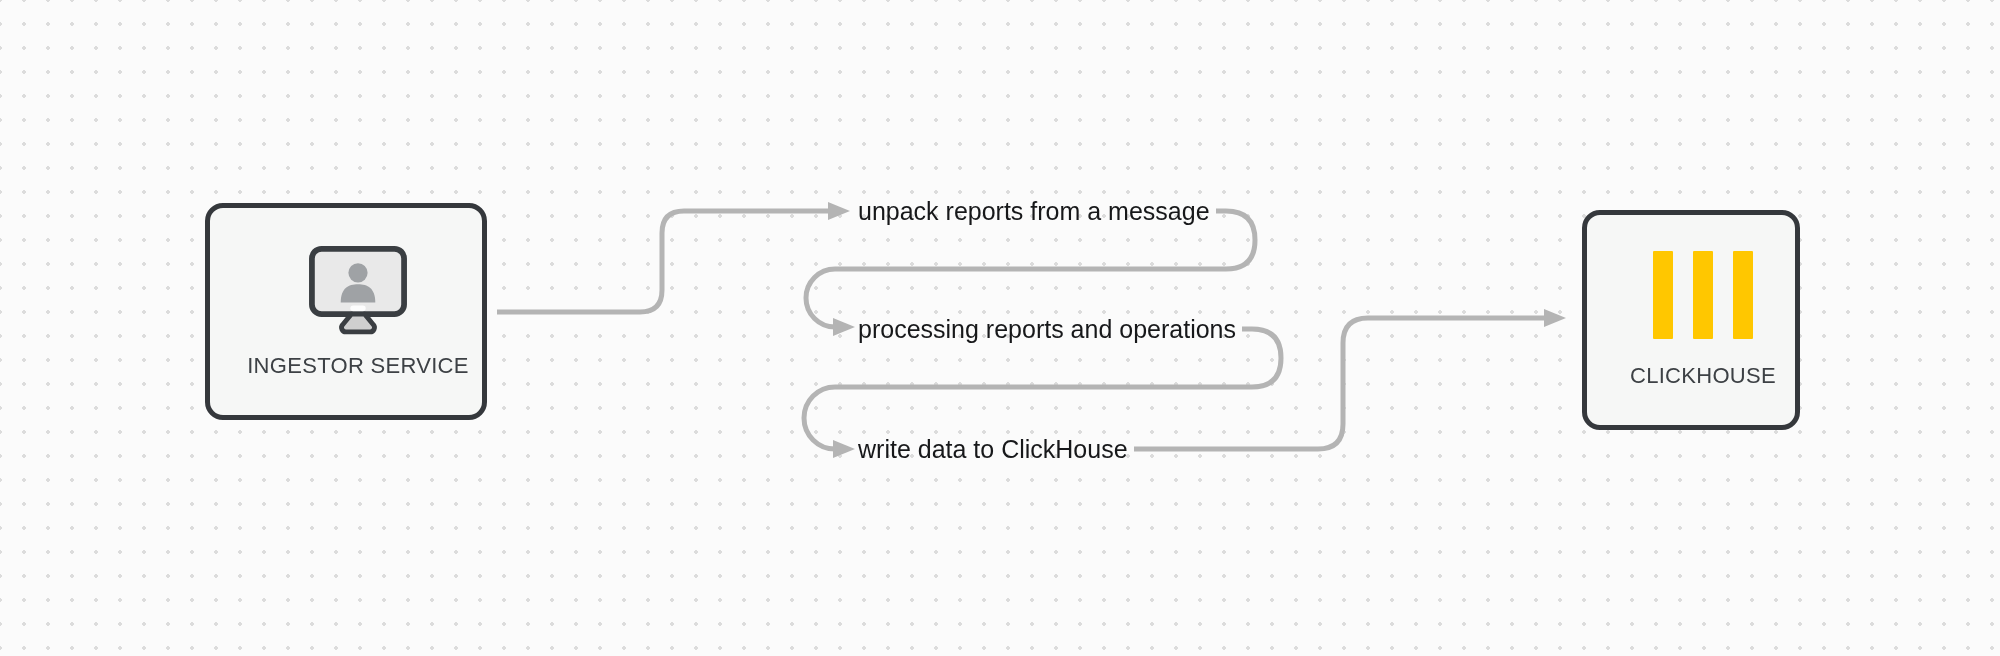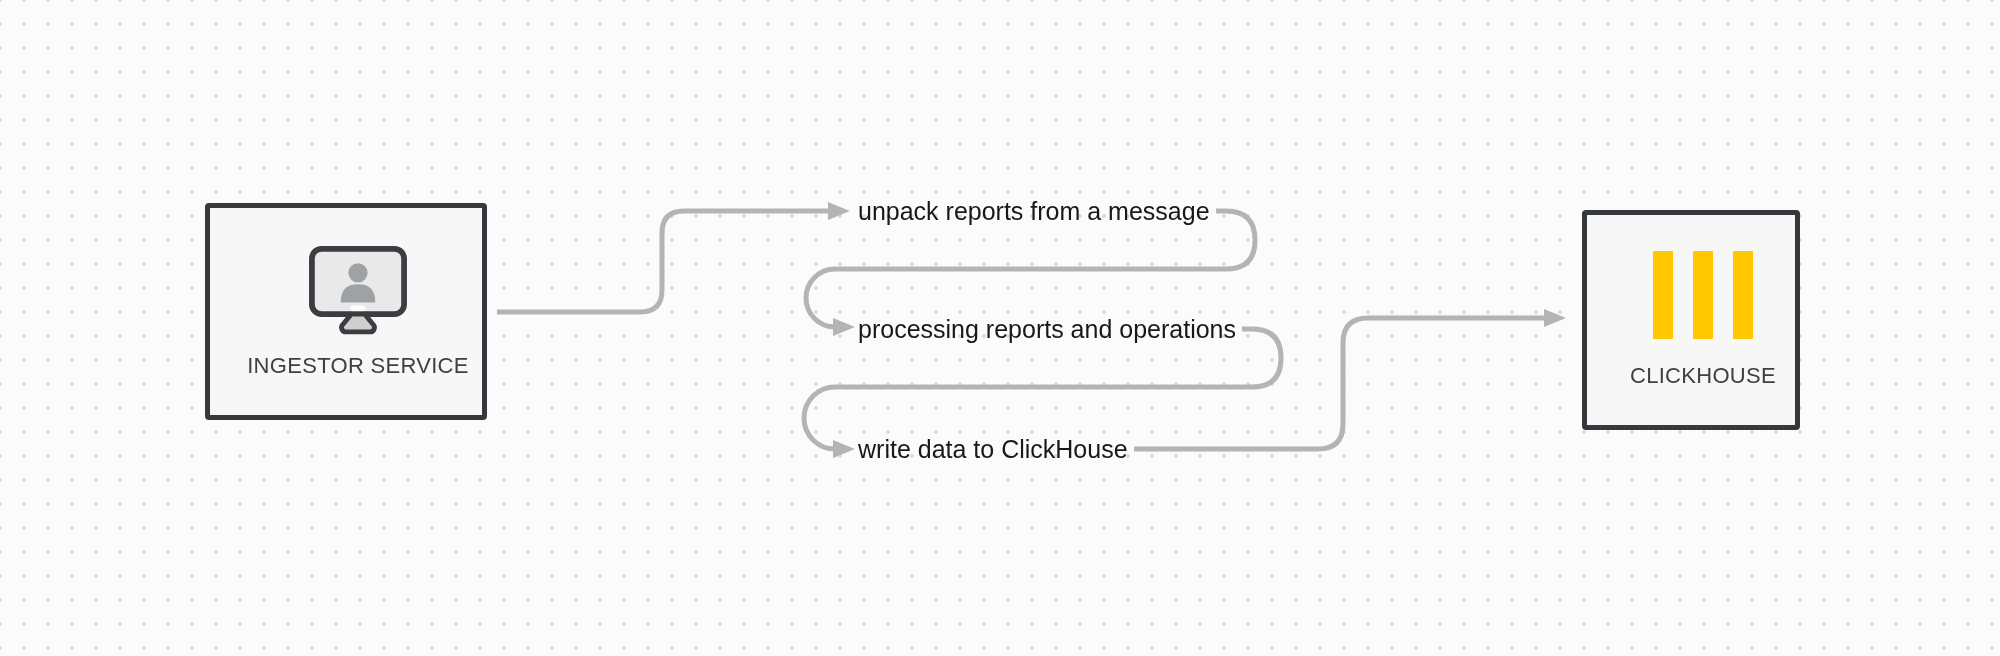--- a/index.html
+++ b/index.html
@@ -12,21 +12,21 @@
     background-image: radial-gradient(circle, var(--dot-grid, #dcdcdc) 1.8px, transparent 2.1px);
     background-size: 24px 24px;
     background-position: 12px 12px;
     font-family: "Liberation Sans", sans-serif;
   }
   .node {
     position: absolute;
     box-sizing: border-box;
     border: 5px solid var(--node-border, #35383c);
     background: var(--node-fill, #f6f7f6);
-    border-radius: 4px;
+    border-radius: 18px;
     display: flex;
     flex-direction: column;
     align-items: center;
     justify-content: center;
     padding-left: 24px;
   }
   .node-ingestor { left: 205px; top: 203px; width: 282px; height: 217px; gap: 12px; }
   .node-clickhouse { left: 1582px; top: 210px; width: 218px; height: 220px; gap: 24px; }
   .node-label {
     font-size: 22px;

